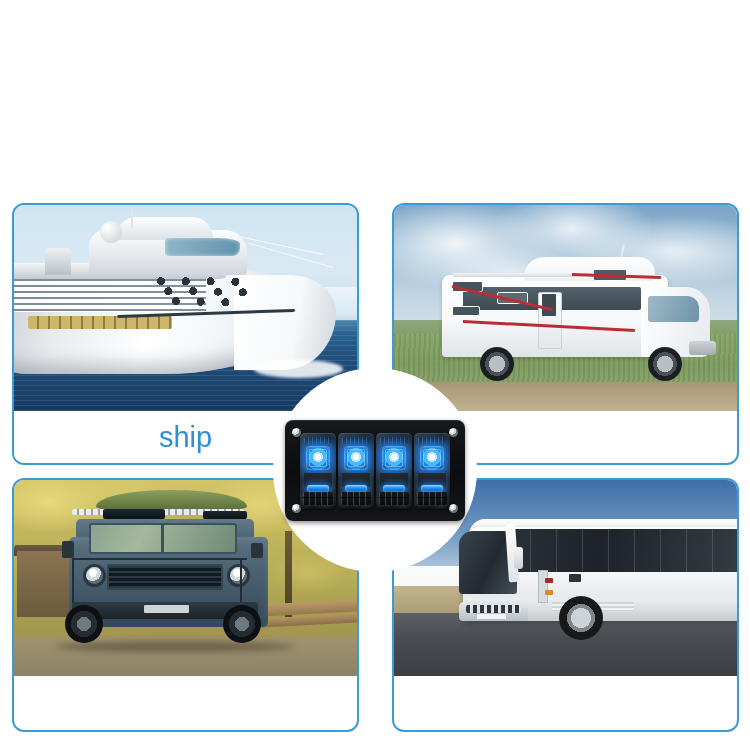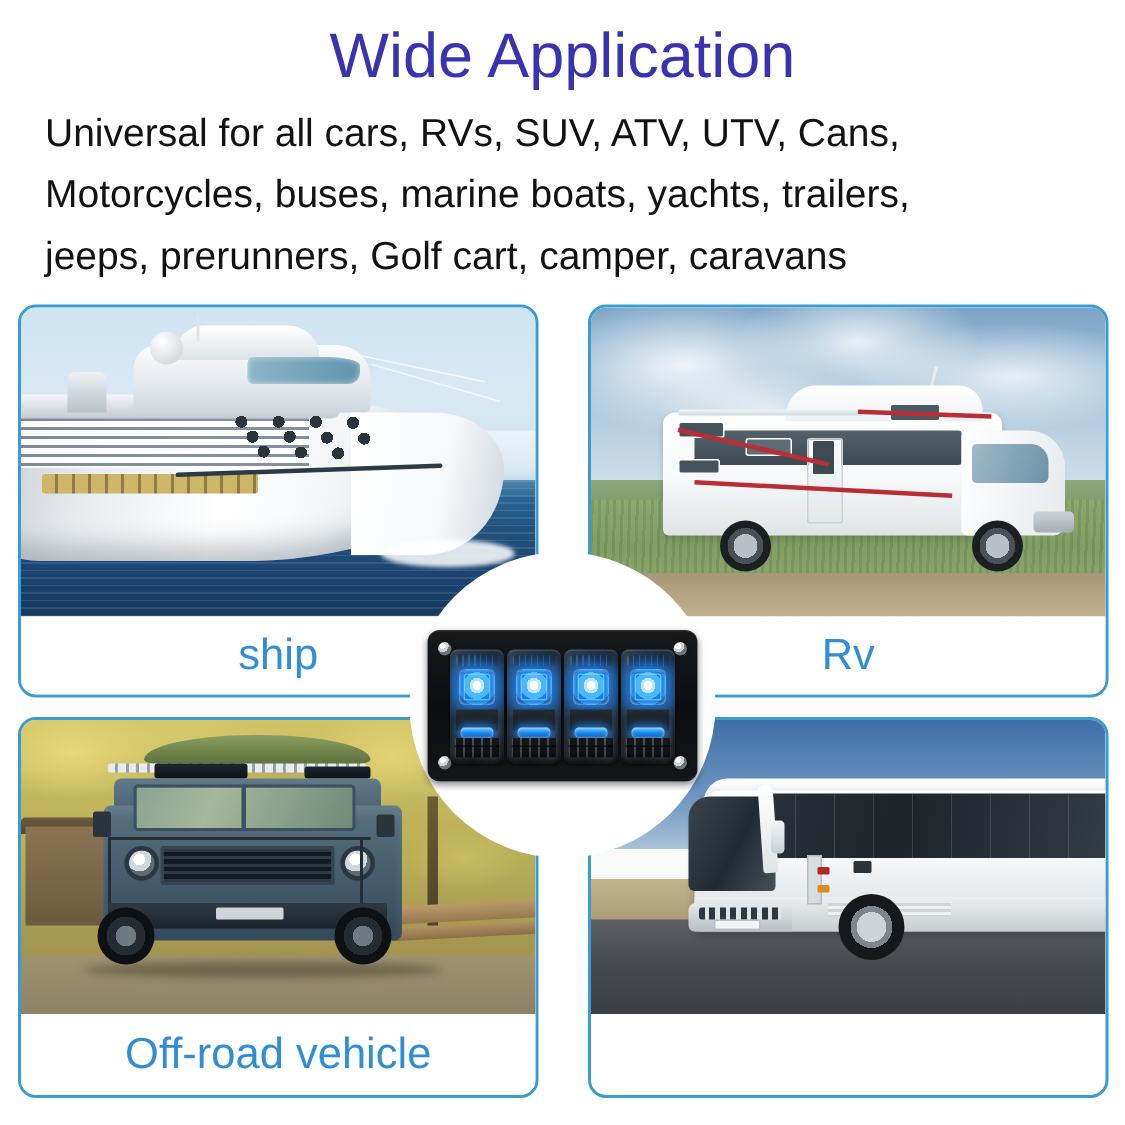--- a/index.html
+++ b/index.html
@@ -397,28 +397,20 @@
   .rocker .rk-botribs:after {
     content:""; position:absolute; left:0; right:0; top:5px; height:1px;
     background:rgba(0,0,0,.65);
   }
 </style>
 </head>
 <body>
 
 <div id="page">
 
-  <div class="header">
-    <div class="title">Wide Application</div>
-    <div class="subtitle">
-      <div>Universal for all cars, RVs, SUV, ATV, UTV, Cans,</div>
-      <div>Motorcycles, buses, marine boats, yachts, trailers,</div>
-      <div>jeeps, prerunners, Golf cart, camper, caravans</div>
-    </div>
-  </div>
 
   <div class="card tl">
     <div class="photo">
       <div class="ship-scene">
         <div class="ship-sea"></div>
         <div class="ship-haze"></div>
         <div class="ship-cable"></div>
         <div class="ship-cable2"></div>
         <div class="ship-hull"></div>
         <div class="ship-deck-a"></div>
@@ -460,21 +452,20 @@
         <div class="rv-win4"></div>
         <div class="rv-door"></div>
         <div class="rv-doorwin"></div>
         <div class="rv-redline-a"></div>
         <div class="rv-redline-b"></div>
         <div class="rv-redline-c"></div>
         <div class="rv-wheel1"></div>
         <div class="rv-wheel2"></div>
       </div>
     </div>
-    <div class="caption">Rv</div>
   </div>
 
   <div class="card bl">
     <div class="photo">
       <div class="or-scene">
         <div class="or-foliage"></div>
         <div class="or-trunk"></div>
         <div class="or-shedroof"></div>
         <div class="or-shed"></div>
         <div class="or-fence"></div>
@@ -496,21 +487,20 @@
         <div class="or-hl-r"></div>
         <div class="or-bullbar"></div>
         <div class="or-bull"></div>
         <div class="or-bull2"></div>
         <div class="or-bumper"></div>
         <div class="or-plate"></div>
         <div class="or-tire1"></div>
         <div class="or-tire2"></div>
       </div>
     </div>
-    <div class="caption">Off-road vehicle</div>
   </div>
 
   <div class="card br">
     <div class="photo">
       <div class="bus-scene">
         <div class="bus-mtn"></div>
         <div class="bus-field"></div>
         <div class="bus-road"></div>
         <div class="bus-roof"></div>
         <div class="bus-body"></div>

